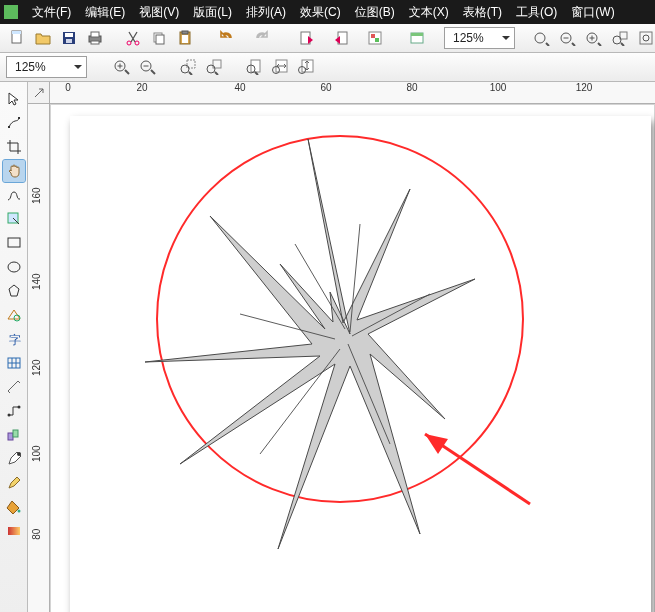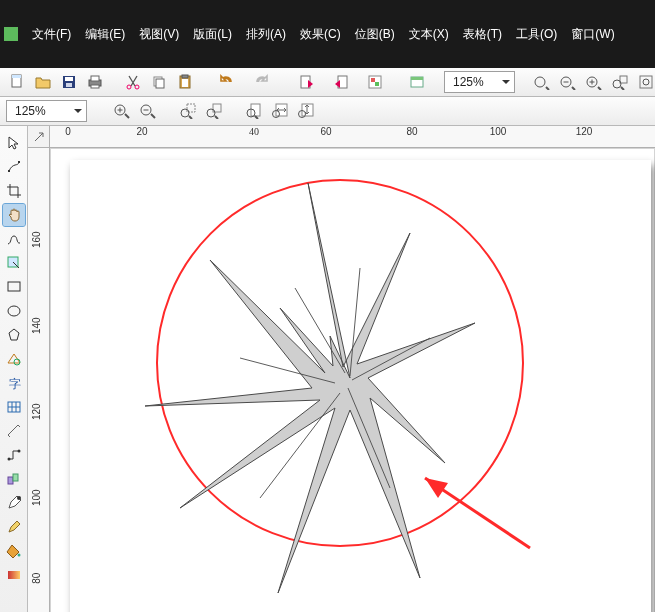--- a/index.html
+++ b/index.html
@@ -11,24 +11,24 @@
     font-size: 12px;
     background: #ffffff;
     overflow: hidden;
     user-select: none;
   }
 
   
   .menubar {
     display: flex;
     align-items: center;
-    height: 36px;
+    height: 24px;
     background: #1a1a1a;
     color: #ffffff;
-    padding: 16px 4px;
+    padding: 0 4px;
     gap: 2px;
     text-align: center;
   }
   .menubar .logo {
     width: 14px;
     height: 14px;
     background: #5dbb5d;
     margin-right: 6px;
     flex-shrink: 0;
   }
@@ -528,21 +528,21 @@
   </div>
   <div class="h-ruler-wrap">
     <svg width="100%" height="100%" viewBox="0 0 605 22" preserveAspectRatio="none">
       <g stroke="#888">
 
         <g id="minor"></g>
       </g>
     </svg>
     <span class="tick-label" style="left:18px;">0</span>
     <span class="tick-label" style="left:92px;">20</span>
-    <span class="tick-label" style="left:204px;font-family:Liberation Serif, serif;">40</span>
+    <span class="tick-label" style="left:190px;">40</span>
     <span class="tick-label" style="left:276px;">60</span>
     <span class="tick-label" style="left:362px;">80</span>
     <span class="tick-label" style="left:448px;">100</span>
     <span class="tick-label" style="left:534px;">120</span>
     
   </div>
 
   <div class="v-ruler-wrap">
     <span class="tick-label" style="top:75px;">160</span>
     <span class="tick-label" style="top:161px;">140</span>

